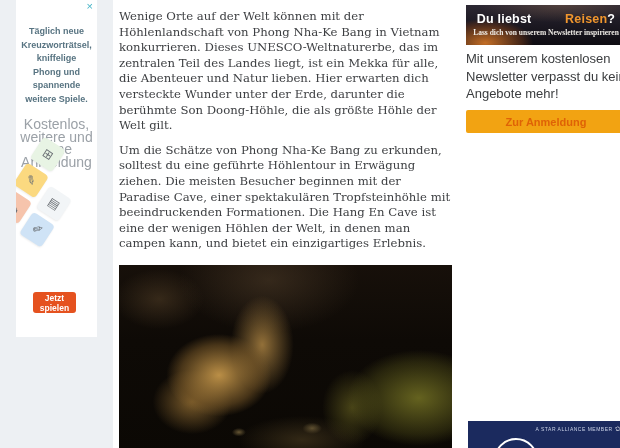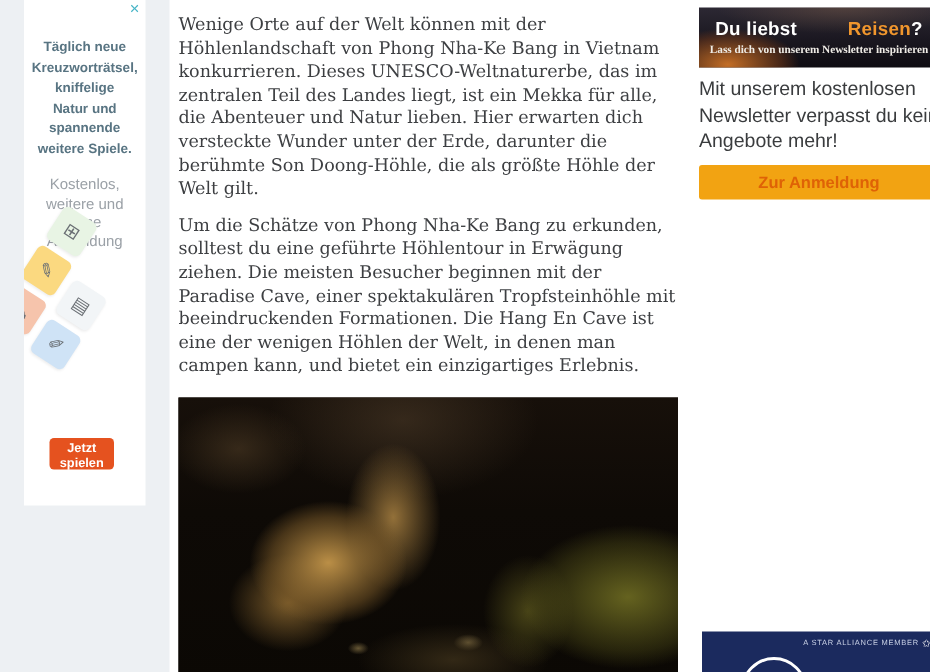--- a/index.html
+++ b/index.html
@@ -8,21 +8,21 @@
     background:#ffffff;font-family:"Liberation Sans",sans-serif;
     -webkit-font-smoothing:antialiased;
   }
   
   .left-rail{position:absolute;left:0;top:0;width:113px;height:448px;background:#edf0f3;}
   .left-ad-card{position:absolute;left:16px;top:0;width:81px;height:337px;background:#ffffff;overflow:hidden;}
   .ad-close{position:absolute;top:1px;right:4px;font-size:11px;line-height:11px;color:#45b4c6;cursor:pointer;}
   .ad-headline{position:absolute;top:25px;left:0;width:100%;text-align:center;
     font-size:9px;font-weight:bold;line-height:13.5px;color:#587482;}
   .ad-subtext{position:absolute;top:118px;left:0;width:100%;text-align:center;
-    font-size:10px;line-height:12.5px;color:#9ba1a7;}
+    font-size:14px;line-height:12.5px;color:#9ba1a7;}
   .tiles-band{position:absolute;left:-6px;top:150px;width:110px;height:160px;
     transform:rotate(33deg);transform-origin:55px 0;}
   .tile-col{position:absolute;display:flex;flex-direction:column;gap:5px;}
   .tile-col.a{left:30px;top:0;}
   .tile-col.b{left:62px;top:38px;}
   .tile{width:26px;height:26px;border-radius:4px;display:flex;align-items:center;justify-content:center;
     font-size:12px;color:#6a6f74;box-shadow:0 1px 2px rgba(0,0,0,0.08);}
   .ad-cta{position:absolute;left:17px;top:292px;width:43px;height:21px;background:#e5521f;border:none;
     border-radius:3px;color:#ffffff;font-size:8.5px;font-weight:bold;font-family:"Liberation Sans",sans-serif;
     display:flex;align-items:center;justify-content:center;cursor:pointer;}
@@ -74,21 +74,21 @@
 
 <div class="stage">
 
   <div class="left-rail">
     <div class="left-ad-card">
       <span class="ad-close">×</span>
       <div class="ad-headline">
         <span>Täglich neue</span><br>
         <span>Kreuzworträtsel,</span><br>
         <span>kniffelige</span><br>
-        <span>Natur und</span><br>
+        <span>Phong und</span><br>
         <span>spannende</span><br>
         <span>weitere Spiele.</span>
       </div>
       <div class="ad-subtext">
         <span>Kostenlos,</span><br>
         <span>weitere und</span><br>
         <span>ohne</span><br>
         <span>Anmeldung</span>
       </div>
       <div class="tiles-band">

